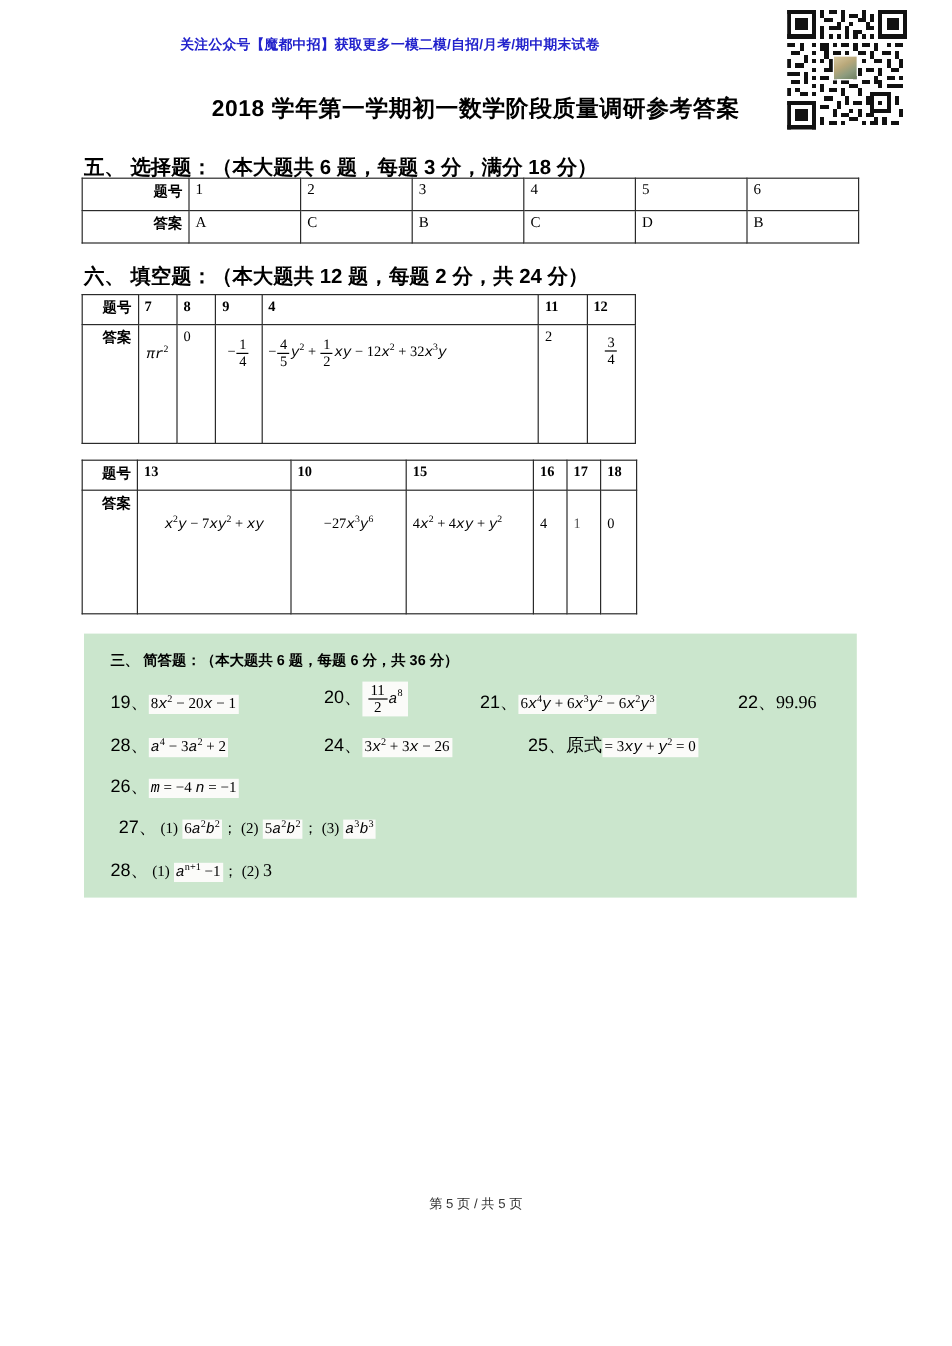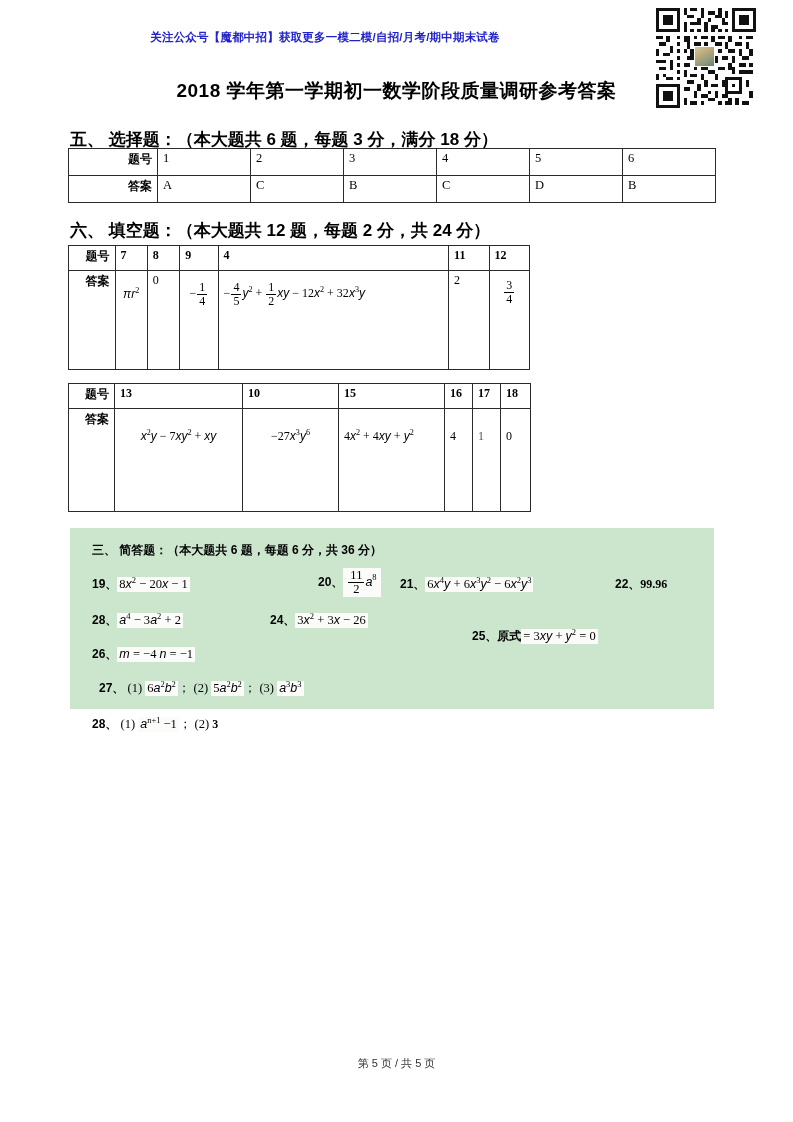--- a/index.html
+++ b/index.html
@@ -125,21 +125,21 @@
   #table-blank1 { left: 68px; top: 245px; width: 462px; }
   #table-blank1 tr.hdr td { height: 20px; }
   #table-blank1 tr.body td { height: 80px; vertical-align: top; }
 
   
   #table-blank2 { left: 68px; top: 383px; width: 462px; }
   #table-blank2 tr.hdr td { height: 20px; }
   #table-blank2 tr.body td { height: 80px; vertical-align: top; }
 
   
-  .mi { font-family: Liberation Sans, sans-serif; font-style: italic; }
+  .mi { font-family: Liberation Mono, monospace; font-style: italic; }
   .mn { font-family: "Liberation Serif", serif; font-style: normal; }
   sup { font-size: 0.68em; vertical-align: super; line-height: 0; }
   .frac {
     display: inline-block;
     vertical-align: middle;
     text-align: center;
     font-style: normal;
     line-height: 1.05;
     margin: 0 1px;
   }
@@ -150,50 +150,50 @@
     line-height: 1.1;
     white-space: nowrap;
   }
 
   
   .green-panel {
     position: absolute;
     left: 70px;
     top: 528px;
     width: 644px;
-    height: 181px;
+    height: 220px;
     background: #cbe6cd;
   }
   .gp-head {
     position: absolute;
     left: 22px;
     top: 14px;
     font-family: "Liberation Sans", sans-serif;
     font-size: 12px;
     font-weight: bold;
     white-space: nowrap;
   }
   .gp-item { position: absolute; white-space: nowrap; font-size: 12.5px; }
   .gp-idx {
     font-family: "Liberation Sans", sans-serif;
-    font-weight: bold;
-    font-size: 12px;
+    font-weight: normal;
+    font-size: 15px;
   }
   .hl {
     background: #fbfbf9;
     padding: 0 2px;
     display: inline-block;
   }
   .plain { font-family: "Liberation Serif", serif; }
 
   
   .footer {
     position: absolute;
     left: 0;
-    top: 1056px;
+    top: 996px;
     width: 793px;
     text-align: center;
     font-family: "Liberation Sans", sans-serif;
     font-size: 11px;
     color: #333;
   }
 </style>
 </head>
 <body>
 
@@ -454,41 +454,41 @@
   </table>
 
 <div class="green-panel">
 
   <div class="gp-head">三、 简答题：（本大题共 6 题，每题 6 分，共 36 分）</div>
 
   <div class="gp-item" style="left:22px; top:48px;">
     <span class="gp-idx">19、</span><span class="hl"><span class="mathline"><span class="mn">8</span><span class="mi">x</span><sup class="mn">2</sup><span class="mn"> − 20</span><span class="mi">x</span><span class="mn"> − 1</span></span></span>
   </div>
 
-  <div class="gp-item" style="left:200px; top:40px;margin-left:48px;">
+  <div class="gp-item" style="left:200px; top:40px;">
     <span class="gp-idx">20、</span><span class="hl" style="padding:1px 4px"><span class="mathline"><span class="frac"><span class="top">11</span><span class="bot">2</span></span><span class="mi">a</span><sup class="mn">8</sup></span></span>
   </div>
 
   <div class="gp-item" style="left:330px; top:48px;">
     <span class="gp-idx">21、</span><span class="hl"><span class="mathline"><span class="mn">6</span><span class="mi">x</span><sup class="mn">4</sup><span class="mi">y</span><span class="mn"> + 6</span><span class="mi">x</span><sup class="mn">3</sup><span class="mi">y</span><sup class="mn">2</sup><span class="mn"> − 6</span><span class="mi">x</span><sup class="mn">2</sup><span class="mi">y</span><sup class="mn">3</sup></span></span>
   </div>
 
   <div class="gp-item" style="left:545px; top:48px;">
     <span class="gp-idx">22、</span><span class="plain gp-idx">99.96</span>
   </div>
 
   <div class="gp-item" style="left:22px; top:84px;">
     <span class="gp-idx">28、</span><span class="hl"><span class="mathline"><span class="mi">a</span><sup class="mn">4</sup><span class="mn"> − 3</span><span class="mi">a</span><sup class="mn">2</sup><span class="mn"> + 2</span></span></span>
   </div>
 
   <div class="gp-item" style="left:200px; top:84px;">
     <span class="gp-idx">24、</span><span class="hl"><span class="mathline"><span class="mn">3</span><span class="mi">x</span><sup class="mn">2</sup><span class="mn"> + 3</span><span class="mi">x</span><span class="mn"> − 26</span></span></span>
   </div>
 
-  <div class="gp-item" style="left:370px; top:100px;margin-left:32px;">
+  <div class="gp-item" style="left:370px; top:84px;">
     <span class="gp-idx">25、</span><span class="gp-idx">原式</span><span class="hl"><span class="mathline"><span class="mn">= 3</span><span class="mi">xy</span><span class="mn"> + </span><span class="mi">y</span><sup class="mn">2</sup><span class="mn"> = 0</span></span></span>
   </div>
 
   <div class="gp-item" style="left:22px; top:118px;">
     <span class="gp-idx">26、</span><span class="hl"><span class="mathline"><span class="mi">m</span><span class="mn"> = −4 </span><span class="mi">n</span><span class="mn"> = −1</span></span></span>
   </div>
 
   <div class="gp-item" style="left:29px; top:152px;">
     <span class="gp-idx">27、</span>
     <span class="plain">(1)</span>

